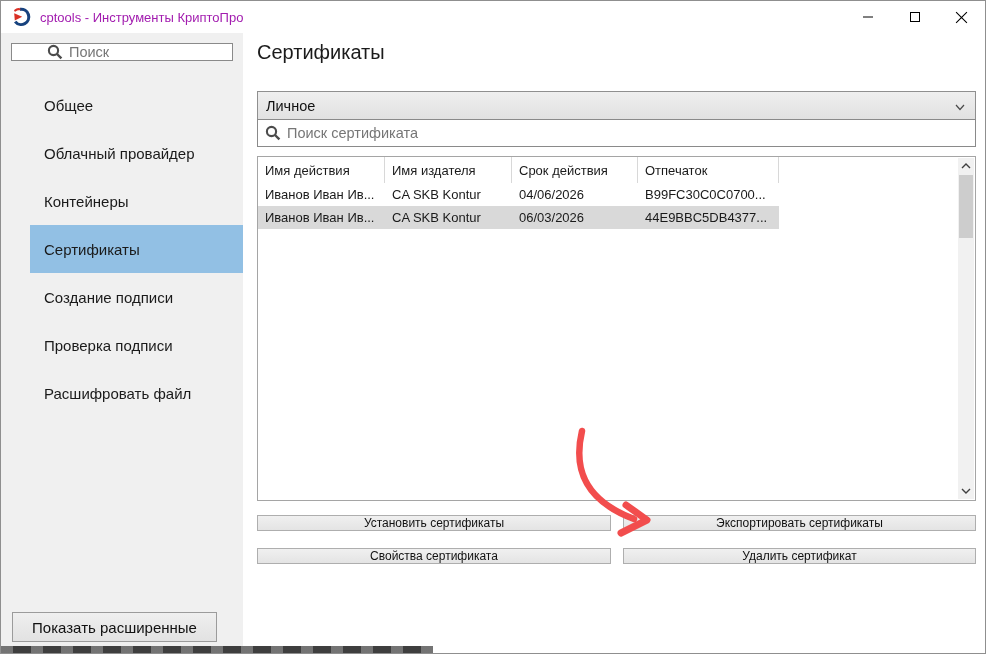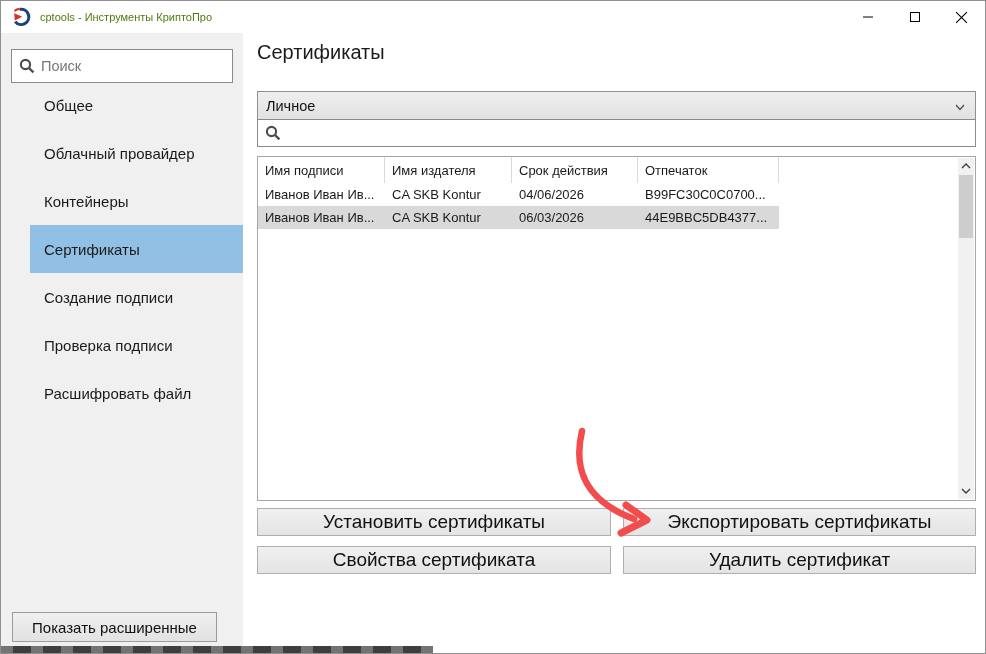--- a/index.html
+++ b/index.html
@@ -9,28 +9,28 @@
     --dis-bg:#cbcbcb;
     --dis-tx:#9d9d9d;
   }
   *{margin:0;padding:0;box-sizing:border-box;font-family:"Liberation Sans",sans-serif;}
   html,body{background:#ffffff;}
   .window{position:relative;width:986px;height:654px;border:1px solid #8f8f8f;background:#fff;overflow:hidden;}
 
   
   .titlebar{position:absolute;left:0;top:0;right:0;height:32px;background:#fff;display:flex;align-items:center;}
   .app-logo{margin-left:11px;width:20px;height:20px;flex:0 0 auto;}
-  .title-text{margin-left:8px;font-size:11px;color:#4d7c0f;}
+  .title-text{margin-left:8px;font-size:13px;color:#a21caf;}
   .win-controls{position:absolute;right:0;top:0;height:32px;display:flex;}
   .win-btn{width:47px;height:32px;display:flex;align-items:center;justify-content:center;background:transparent;border:none;cursor:pointer;}
 
   
   .sidebar{position:absolute;left:0;top:32px;width:242px;bottom:0;background:#f0f0f0;}
   .search-wrap{position:absolute;display:flex;align-items:center;background:#fff;border:1px solid #8a8a8a;}
-  .search-wrap.sidebar-search{left:10px;top:16px;width:222px;height:34px;}
+  .search-wrap.sidebar-search{left:10px;top:10px;width:222px;height:18px;padding-left:28px;}
   .search-wrap .mag{margin:0 6px 0 7px;flex:0 0 auto;}
   .search-wrap input{border:none;outline:none;background:transparent;font-size:14.5px;color:#1a1a1a;width:100%;height:100%;}
   .search-wrap input::placeholder{color:#767676;opacity:1;}
   .nav{position:absolute;left:0;top:48px;right:0;padding-left:29px;}
   .nav-item{height:48px;display:flex;align-items:center;padding-left:14px;font-size:15px;color:#1a1a1a;cursor:default;}
   .nav-item.selected{background:var(--sel-blue);}
   .advanced-btn{position:absolute;left:11px;bottom:11px;width:205px;height:30px;background:linear-gradient(#efefef,#e2e2e2);border:1px solid #9b9b9b;font-size:15px;color:#111;cursor:pointer;}
 
   
   .main{position:absolute;left:242px;top:32px;right:0;bottom:0;background:#fff;}
@@ -50,21 +50,21 @@
 
   
   .vscroll{position:absolute;right:1px;top:1px;bottom:1px;width:16px;background:#f1f1f1;}
   .sb-btn{position:absolute;left:0;width:16px;height:16px;display:flex;align-items:center;justify-content:center;cursor:pointer;}
   .sb-btn.up{top:0;}
   .sb-btn.down{bottom:0;}
   .sb-thumb{position:absolute;left:1px;right:1px;top:17px;height:63px;background:#cdcdcd;cursor:pointer;}
 
   
   .btn-grid{position:absolute;left:14px;top:475px;width:719px;display:grid;grid-template-columns:354px 353px;column-gap:12px;row-gap:10px;}
-  .action-btn{height:28px;background:linear-gradient(#f0f0f0,#e4e4e4);border:1px solid #aeaeae;font-size:19px;color:#111;cursor:pointer;}
+  .action-btn{height:16px;background:linear-gradient(#f0f0f0,#e4e4e4);border:1px solid #aeaeae;font-size:12px;color:#111;cursor:pointer;margin-top:7px;}
   .action-btn:disabled{background:var(--dis-bg);border-color:#bfbfbf;color:var(--dis-tx);cursor:default;}
 
   
   .annotation{position:absolute;left:0;top:0;width:744px;height:622px;pointer-events:none;z-index:5;}
 
   
   .bottom-artifact{position:absolute;left:0;bottom:0;width:432px;height:7px;z-index:8;
     background:#3e3e3e;
     background-image:repeating-linear-gradient(90deg,rgba(255,255,255,.28) 0 12px,rgba(255,255,255,0) 12px 30px);}
 </style>
@@ -141,25 +141,26 @@
       <svg class="chev" width="12" height="12" viewBox="0 0 12 12">
         <polyline points="2,4 6,8.5 10,4" fill="none" stroke="#4a4a4a" stroke-width="1.2"></polyline>
       </svg>
     </div>
 
     <div class="search-wrap cert-search">
       <svg class="mag" width="16" height="16" viewBox="0 0 16 16">
         <circle cx="6.5" cy="6.5" r="4.6" fill="none" stroke="#4c4c4c" stroke-width="2.1"></circle>
         <line x1="10" y1="10" x2="14.4" y2="14.4" stroke="#4c4c4c" stroke-width="2.4"></line>
       </svg>
+      <input type="text" placeholder="Поиск сертификата" style="">
     </div>
 
     <div class="table">
       <div class="thead" id="table-head">
-          <div class="th" style="width: 127px;">Имя подписи</div>
+          <div class="th" style="width: 127px;">Имя действия</div>
           <div class="th" style="width: 127px;">Имя издателя</div>
           <div class="th" style="width: 126px;">Срок действия</div>
           <div class="th" style="width: 141px;">Отпечаток</div>
         </div>
       <div id="table-body">
           <div class="trow">
             <div class="td" style="width: 127px;">Иванов Иван Ив...</div>
             <div class="td" style="width: 127px;">CA SKB Kontur</div>
             <div class="td" style="width: 126px;">04/06/2026</div>
             <div class="td" style="width: 141px;">B99FC30C0C0700...</div>

